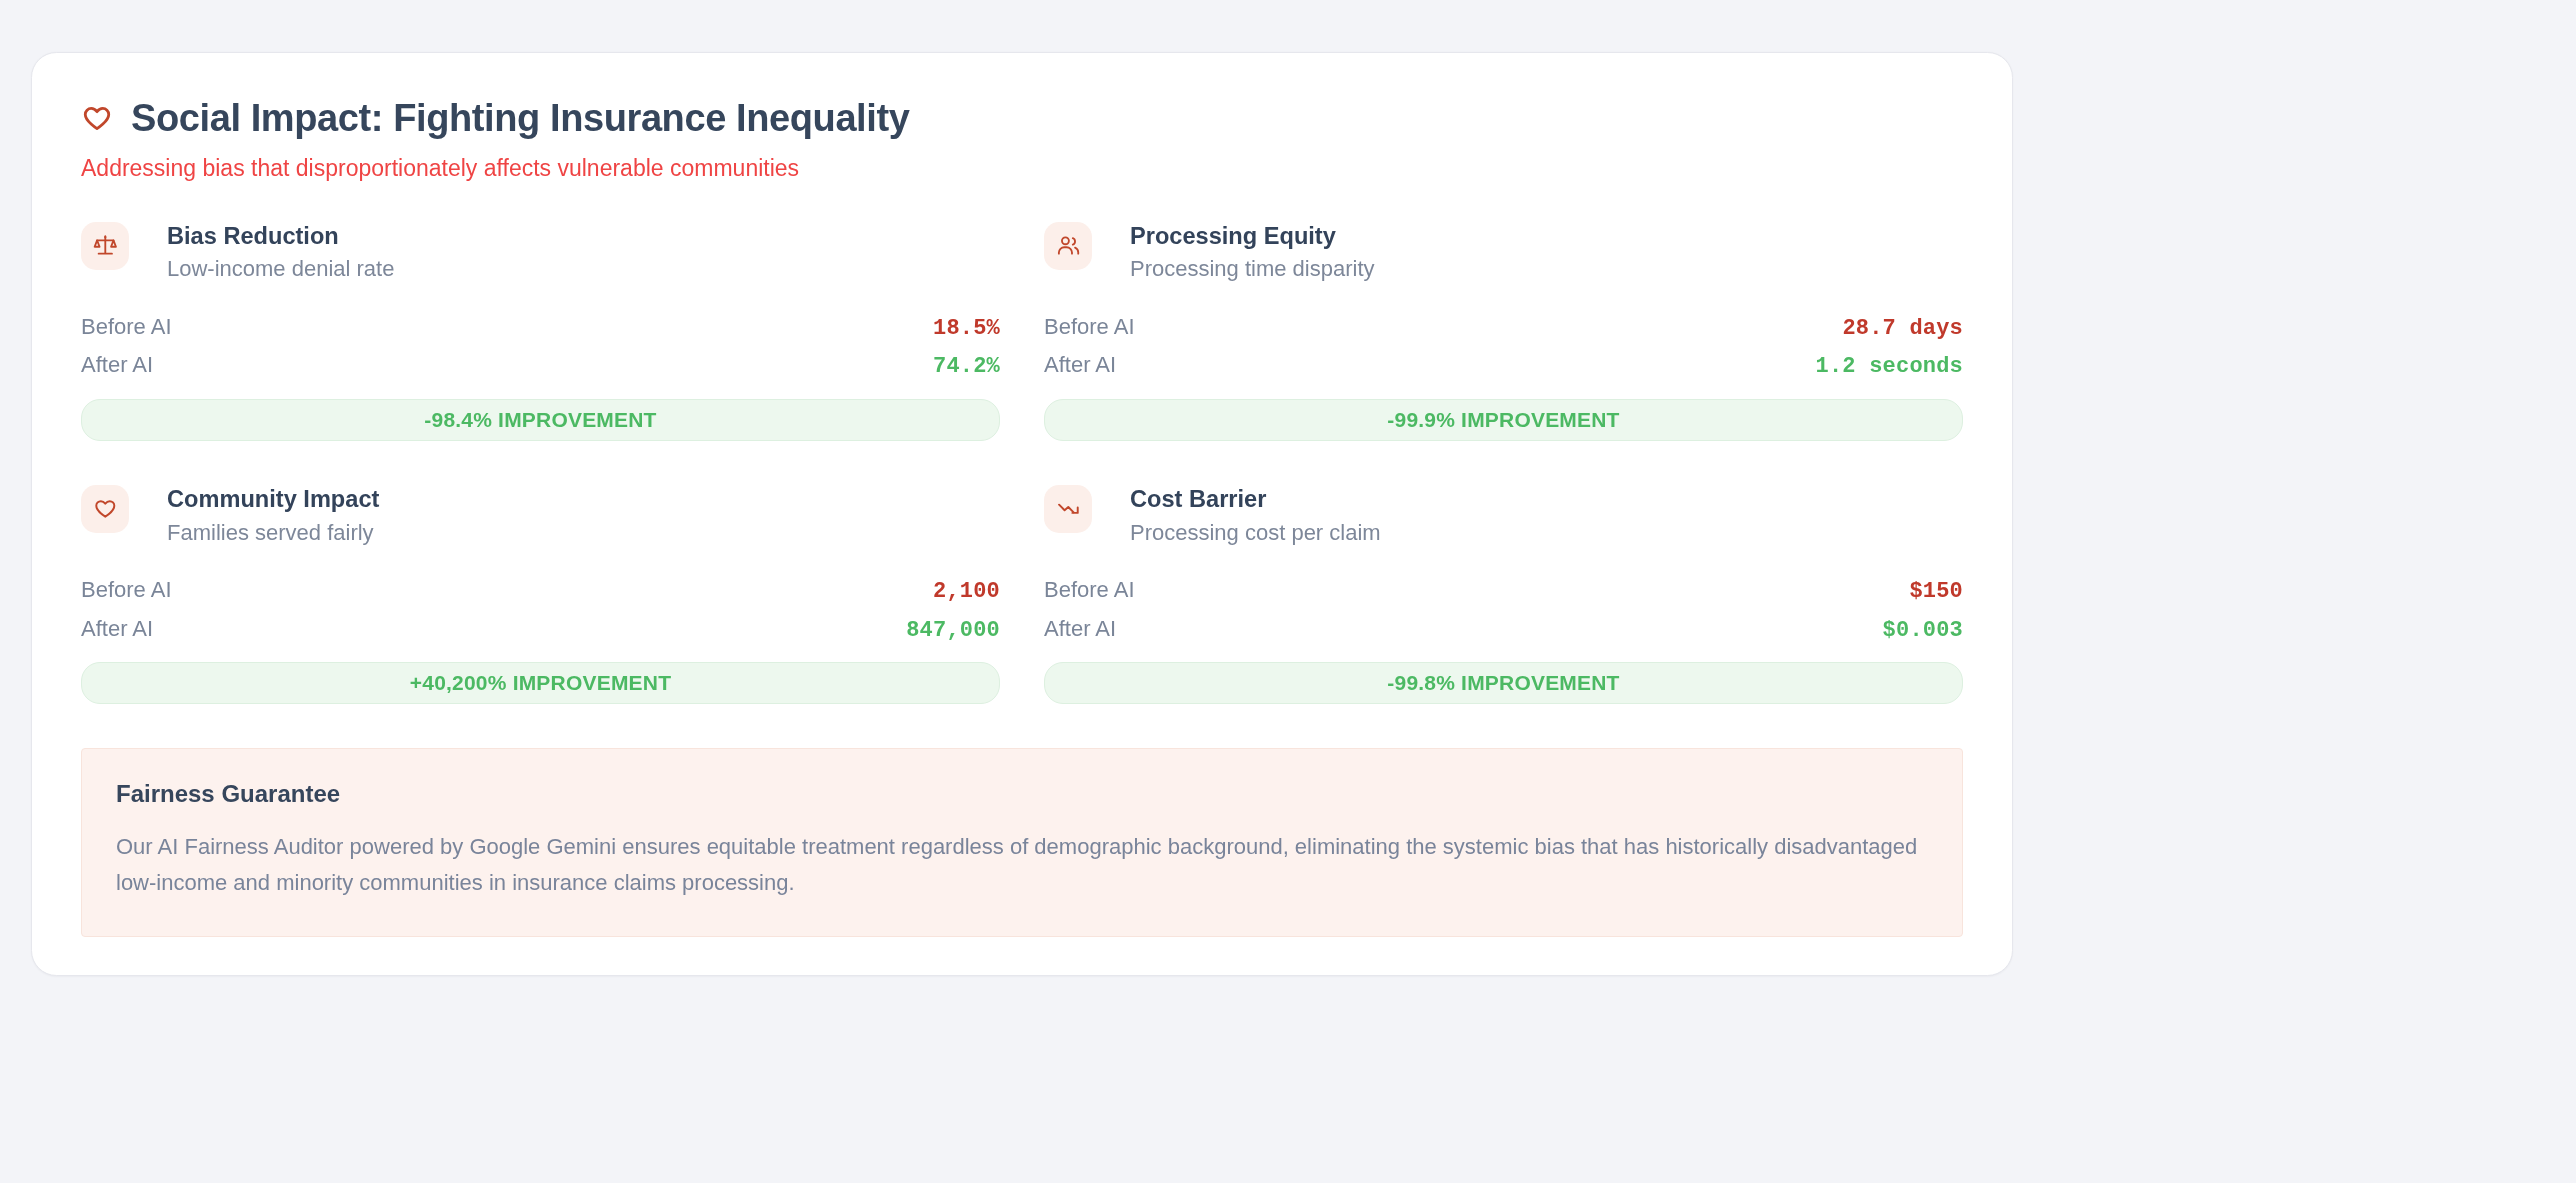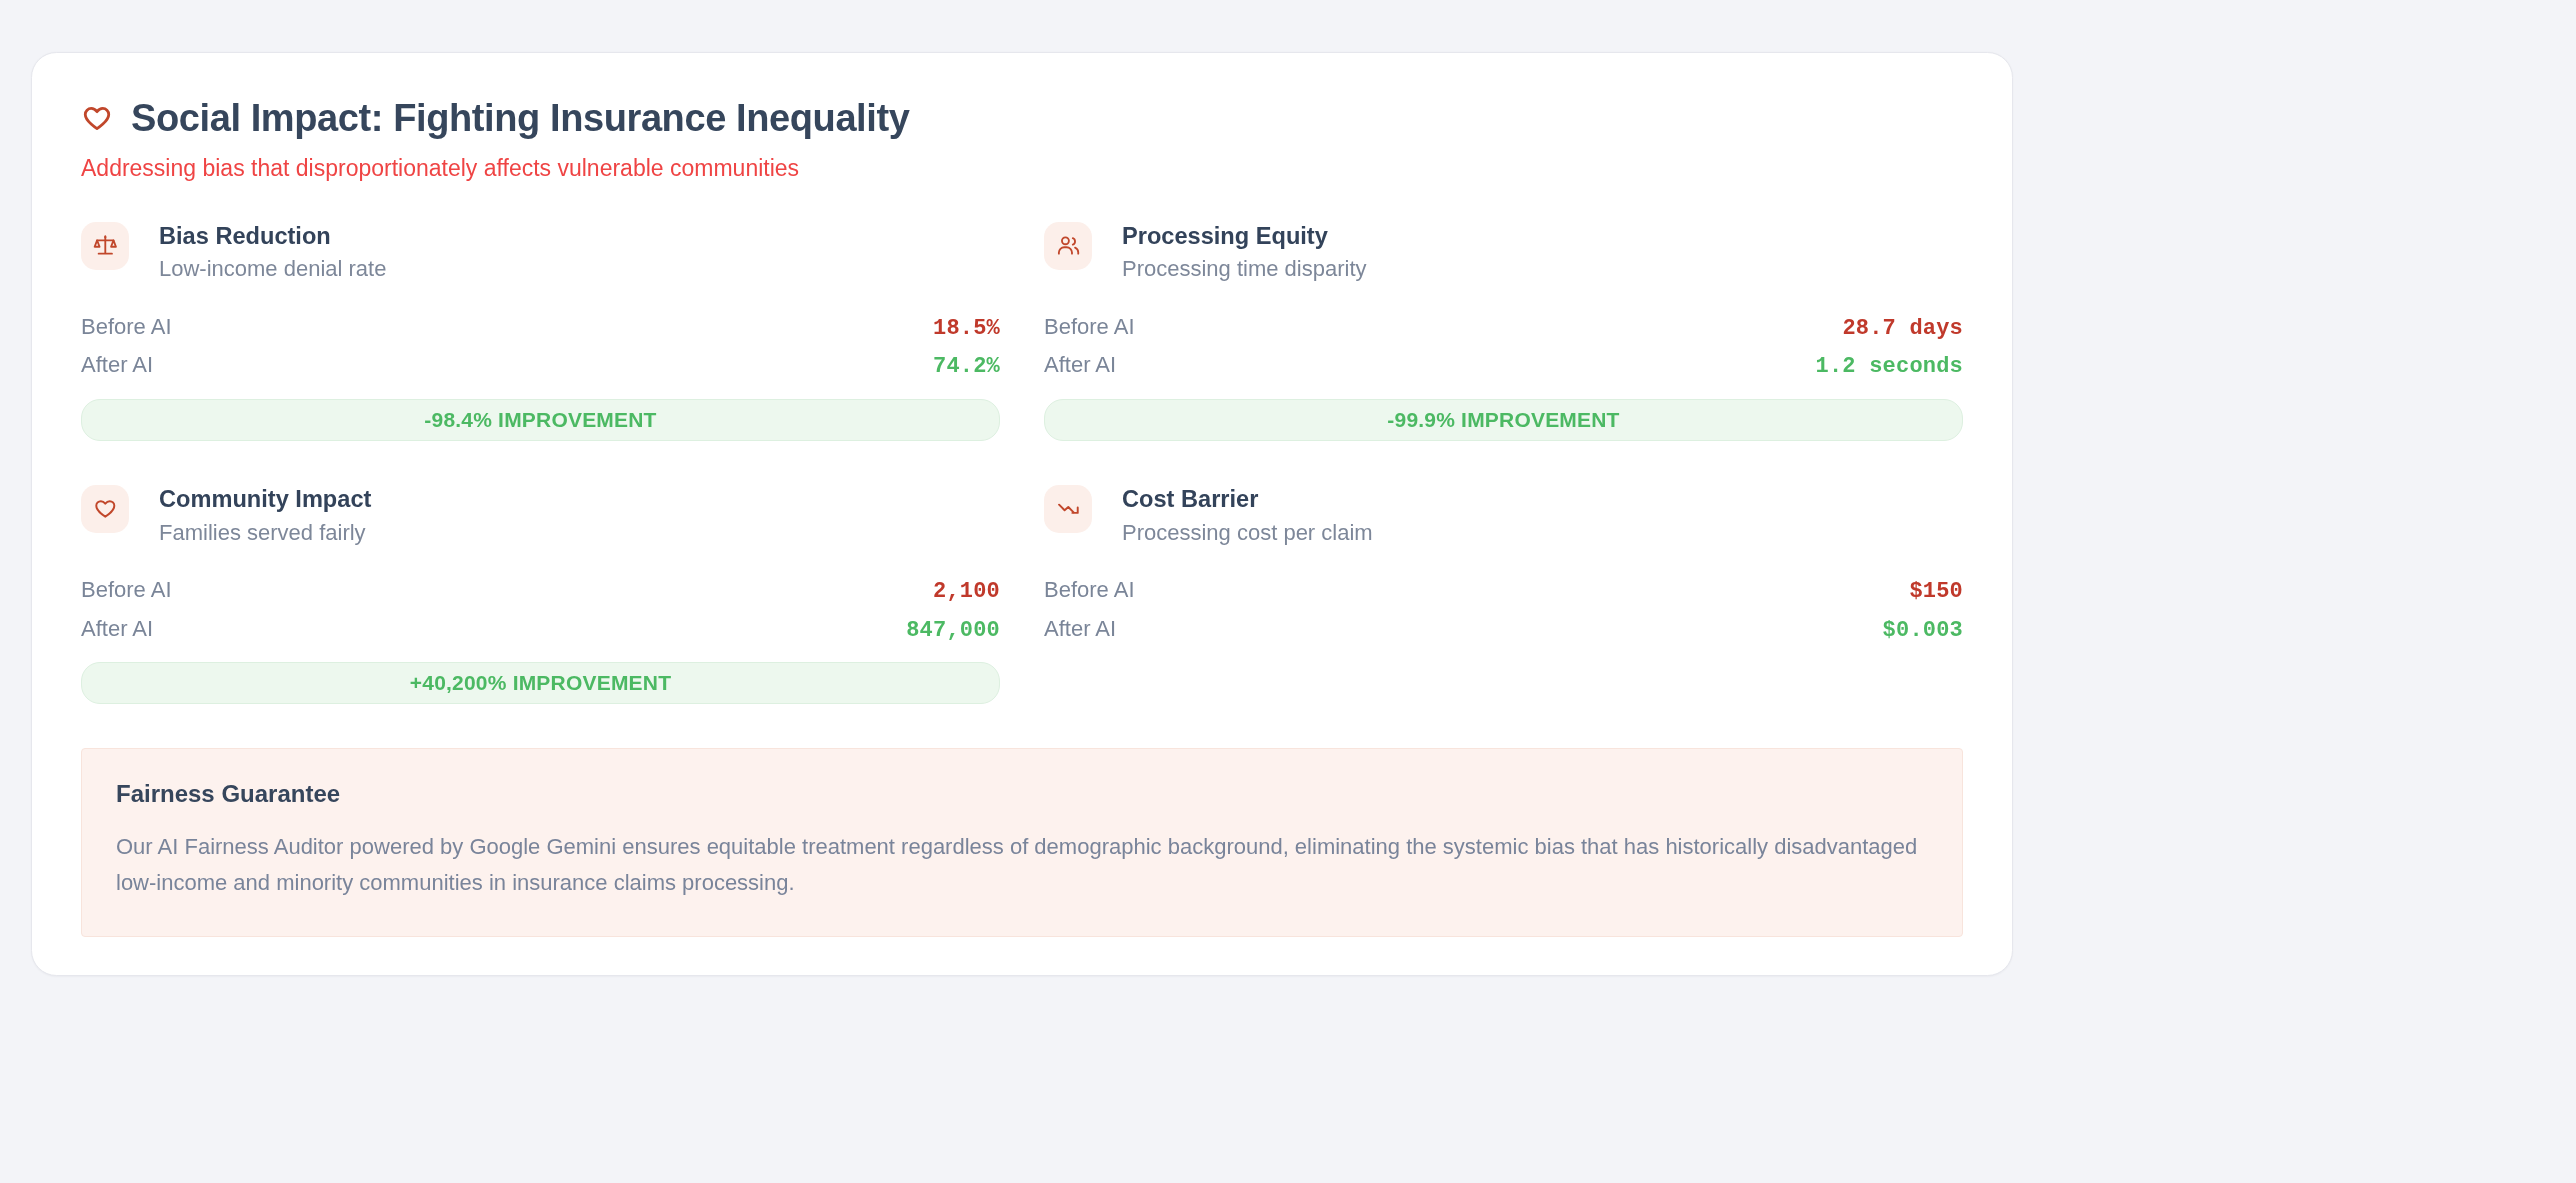--- a/index.html
+++ b/index.html
@@ -60,21 +60,21 @@
     grid-template-columns: 1fr 1fr;
     column-gap: 44px;
     row-gap: 44px;
   }
 
   .metric { display: block; }
 
   .metric-head {
     display: flex;
     align-items: flex-start;
-    gap: 30px;
+    gap: 38px;
   }
 
   .metric-icon-box {
     flex: none;
     width: 48px;
     height: 48px;
     border-radius: 15px;
     background: #fcefea;
     display: flex;
     align-items: center;
@@ -292,20 +292,23 @@
         <div class="metric-rows">
           <div class="metric-row">
             <span class="row-label">Before AI</span>
             <span class="row-value before">$150</span>
           </div>
           <div class="metric-row">
             <span class="row-label">After AI</span>
             <span class="row-value after">$0.003</span>
           </div>
         </div>
+        <div class="improvement">
+          <span class="improvement-text">-99.8% IMPROVEMENT</span>
+        </div>
       </div>
 
     </div>
 
     <div class="guarantee">
       <div class="guarantee-title">Fairness Guarantee</div>
       <div class="guarantee-text">Our AI Fairness Auditor powered by Google Gemini ensures equitable treatment regardless of demographic background, eliminating the systemic bias that has historically disadvantaged low-income and minority communities in insurance claims processing.</div>
     </div>
 
   </div>

